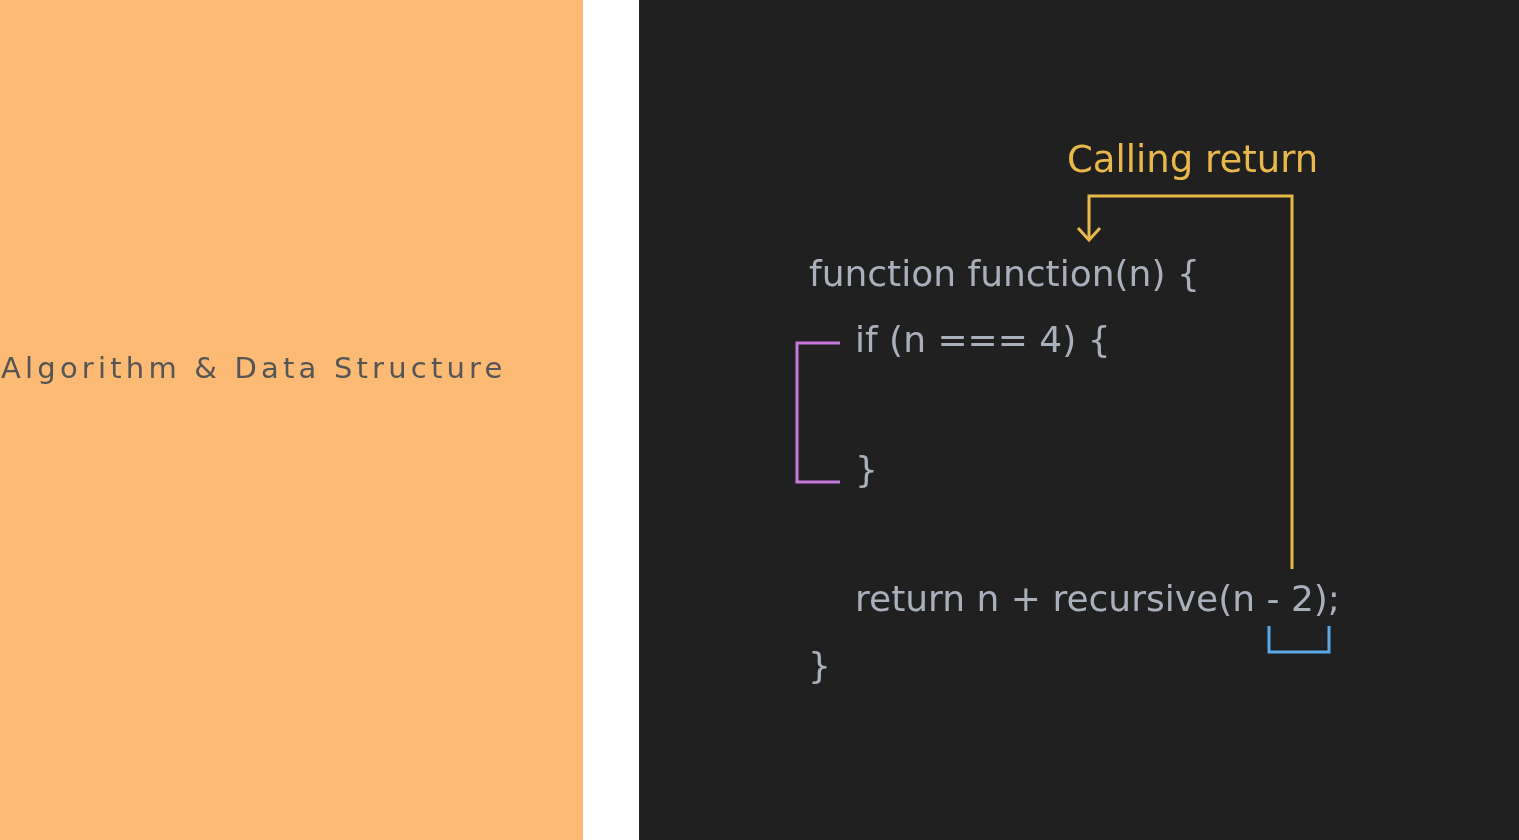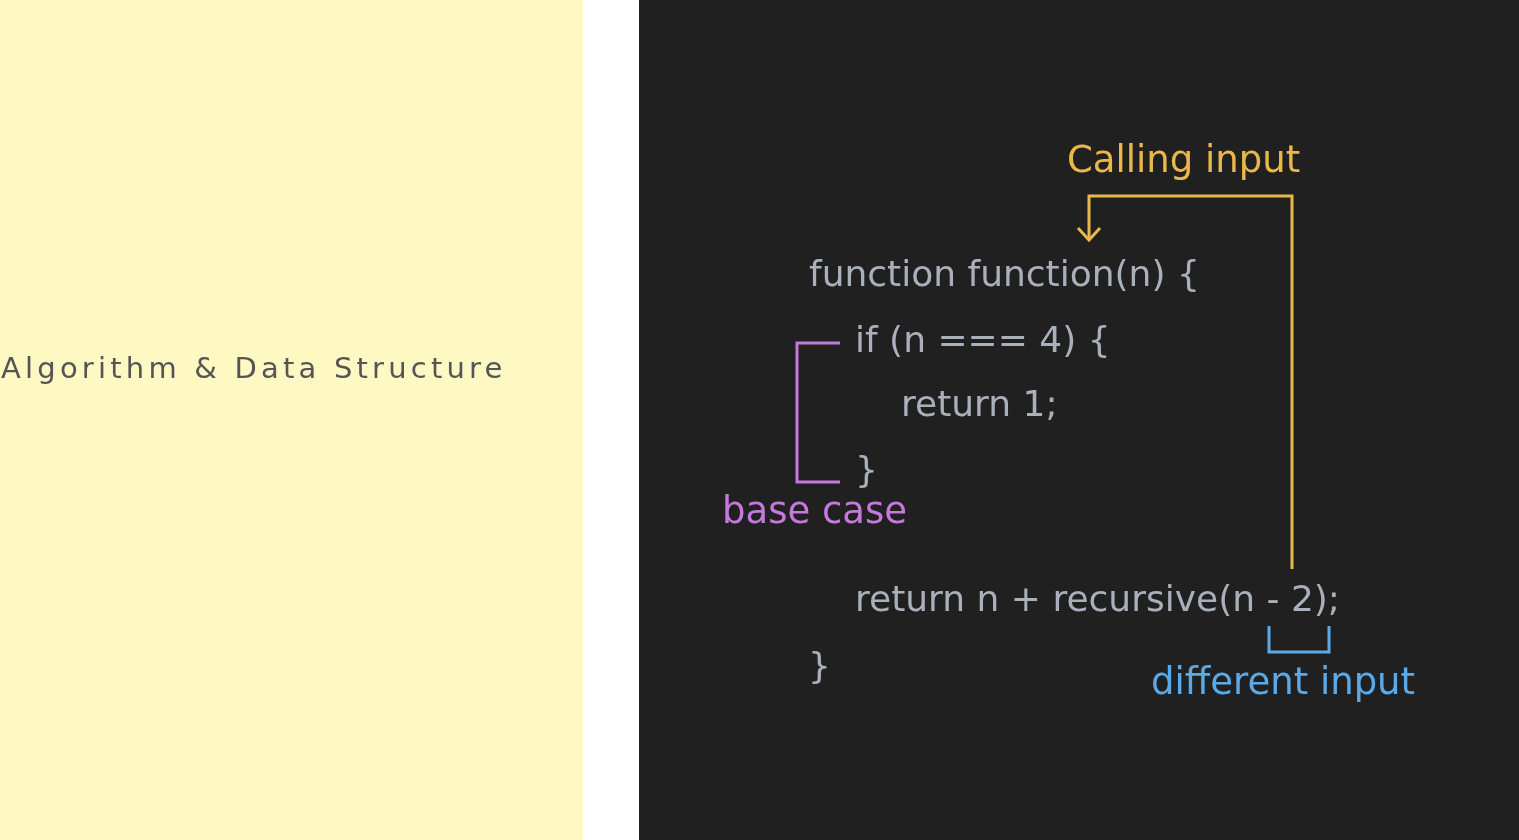--- a/index.html
+++ b/index.html
@@ -13,21 +13,21 @@
     .page {
       position: relative;
       width: 1519px;
       height: 840px;
       font-family: "DejaVu Sans", sans-serif;
     }
     .left-panel {
       position: absolute;
       left: 0; top: 0;
       width: 583px; height: 840px;
-      background: #fef9c3;
+      background: #fdba74;
     }
     .site-title {
       position: absolute;
       left: 1px;
       top: 350px;
       font-family: "DejaVu Sans", sans-serif;
       font-size: 29px;
       letter-spacing: 4.2px;
       color: #555555;
       white-space: nowrap;
@@ -67,28 +67,25 @@
 <div class="page">
 
   <div class="left-panel">
     <div class="site-title">Algorithm &amp; Data Structure</div>
   </div>
 
   <div class="right-panel"></div>
 
   <div class="code-line" style="left:809px; top:252px;">function function(n) {</div>
   <div class="code-line" style="left:855px; top:318px;">if (n === 4) {</div>
-  <div class="code-line" style="left:901px; top:382px;">return 1;</div>
   <div class="code-line" style="left:855px; top:448px;">}</div>
   <div class="code-line" style="left:855px; top:577px;">return n + recursive(n - 2);</div>
   <div class="code-line" style="left:808px; top:644px;">}</div>
 
-  <div class="label" style="left:1067px; top:138px; color:#e8b84a;">Calling input</div>
-  <div class="label" style="left:722px; top:489px; color:#c678dd;">base case</div>
-  <div class="label" style="left:1151px; top:660px; color:#5ca9e8;">different input</div>
+  <div class="label" style="left:1067px; top:138px; color:#e8b84a;">Calling return</div>
 
   <svg class="overlay" width="1519" height="840" viewBox="0 0 1519 840">
 
     <g>
       <polyline points="1292,569 1292,196 1089,196 1089,240" fill="none" stroke="#e8b84a" stroke-width="3"></polyline>
       <polyline points="1078,228 1089,240 1100,228" fill="none" stroke="#e8b84a" stroke-width="3" stroke-linejoin="miter"></polyline>
     </g>
 
     <g>
       <polyline points="840,343 797,343 797,482 840,482" fill="none" stroke="#c678dd" stroke-width="3"></polyline>

